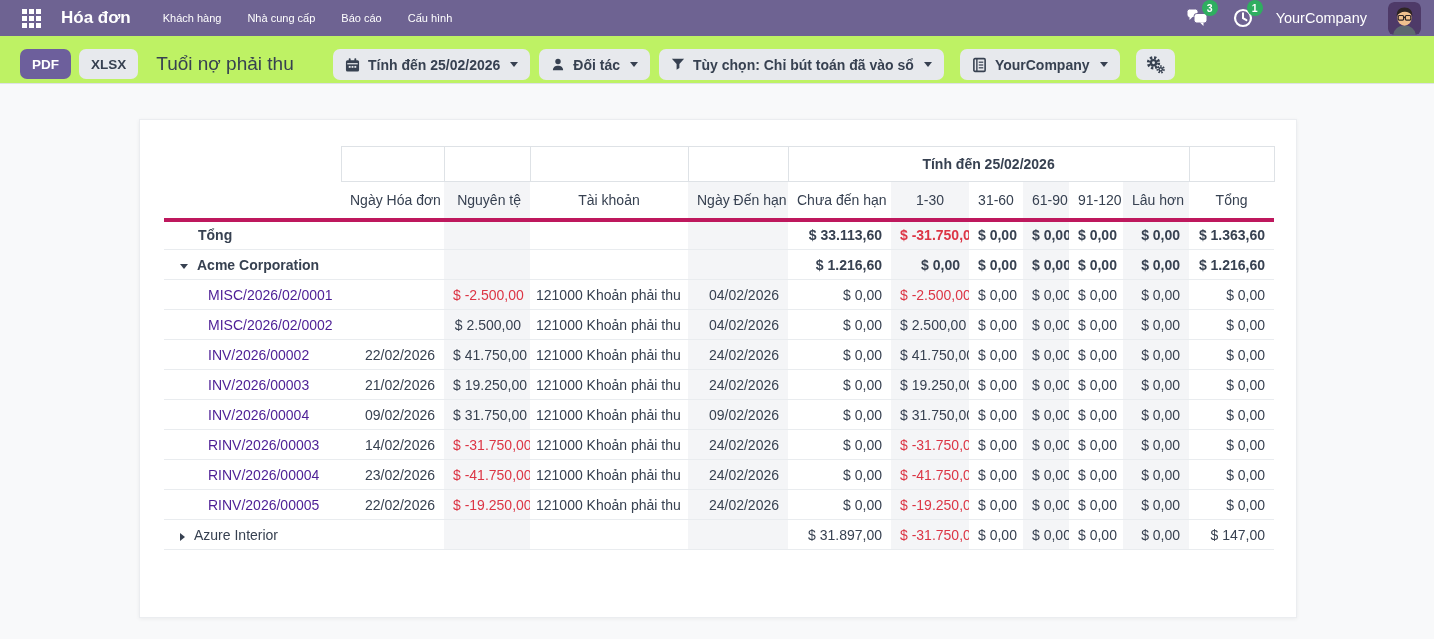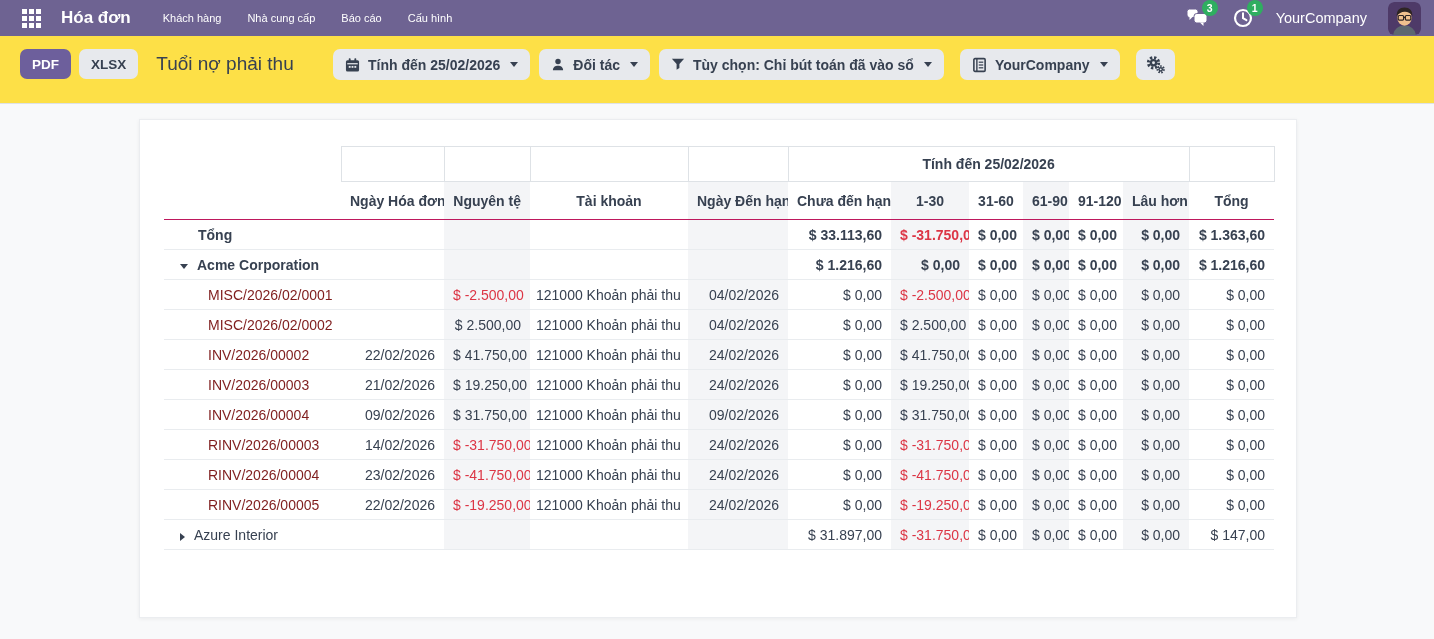--- a/index.html
+++ b/index.html
@@ -23,21 +23,21 @@
   .ico-wrap { position:relative; cursor:pointer; width:24px; height:22px; display:flex; align-items:center; justify-content:center; }
   .badge {
     position:absolute; top:-7px; right:-8px; min-width:16px; height:16px; padding:0 4px;
     background:#2fae60; border-radius:9px; color:#fff; font-size:10.5px; font-weight:700;
     display:flex; align-items:center; justify-content:center; line-height:1;
   }
   .nav-company { font-size:14.5px; cursor:pointer; }
   .avatar { width:33px; height:33px; border-radius:6px; overflow:hidden; cursor:pointer; display:block; }
 
   
-  .control-panel { height:68px; background:#fde047; border-bottom:1px solid #dee2e6; position:relative; }
+  .control-panel { height:48px; background:#bef264; border-bottom:1px solid #dee2e6; position:relative; }
   .cp-left { position:absolute; left:20px; top:13px; display:flex; align-items:center; gap:8px; }
   .btn {
     height:30px; border:none; border-radius:7px; padding:0 12px; cursor:pointer;
     font-family:inherit; font-size:13.5px; font-weight:700; display:inline-flex; align-items:center; justify-content:center;
   }
   .btn-pdf  { background:#6d5f9c; color:#fff; }
   .btn-xlsx { background:#e7e9ed; color:#374151; }
   .cp-title { font-size:19px; color:#374151; margin-left:10px; white-space:nowrap; font-weight:400; }
   .cp-filters { position:absolute; left:333px; top:13px; display:flex; align-items:center; gap:9px; }
   .fbtn {
@@ -57,21 +57,21 @@
   table.report {
     margin:26px 24px 0 24px; width:1110px; table-layout:fixed; border-collapse:collapse;
     font-size:14px; color:#374151;
   }
   .report th, .report td { padding:0 9px; white-space:nowrap; overflow:hidden; }
   
   .report tr.grp-row th { height:35px; background:#fff; font-weight:700; }
   .report tr.grp-row th.hbox { border:1px solid #dee2e6; }
   .report tr.grp-row th.hgroup { border:1px solid #dee2e6; text-align:center; font-size:14px; }
   
-  .report tr.labels th { height:38px; font-weight:700; border-bottom:1px solid #be185d; }
+  .report tr.labels th { height:38px; font-weight:400; border-bottom:4px solid #be185d; }
   .report tr.labels th:nth-child(2), .report tr.labels th:nth-child(3) { text-align:right; }
   .report tr.labels th:nth-child(4) { text-align:center; }
   .report tr.labels th:nth-child(5) { text-align:left; }
   .report tr.labels th:nth-child(n+6) { text-align:center; }
   
   .report tr.labels th:nth-child(3), .report tr.labels th:nth-child(5),
   .report tr.labels th:nth-child(7), .report tr.labels th:nth-child(9), .report tr.labels th:nth-child(11),
   .report tbody td:nth-child(3), .report tbody td:nth-child(5),
   .report tbody td:nth-child(7), .report tbody td:nth-child(9), .report tbody td:nth-child(11)
   { background:#f4f5f7; }
@@ -79,21 +79,21 @@
   .report tbody td { height:30px; border-bottom:1px solid #e9ecef; }
   .report tbody td:nth-child(2), .report tbody td:nth-child(3) { text-align:right; }
   .report tbody td:nth-child(4) { text-align:left; padding-left:6px;margin-top:40px; }
   .report tbody td:nth-child(5) { text-align:right; }
   .report tbody td:nth-child(n+6) { text-align:right; }
   .report tr.bold td { font-weight:700; }
   .report td.neg, .report td.neg a { color:#dc3545; }
   td.c-label.total { padding-left:34px; }
   td.c-label.group { padding-left:16px; }
   td.c-label.line  { padding-left:44px; }
-  a.move-link { color:#7f1d1d; text-decoration:none; cursor:pointer; }
+  a.move-link { color:#4c1d95; text-decoration:none; cursor:pointer; }
   .caret { display:inline-block; width:0; height:0; margin-right:9px; cursor:pointer; }
   .caret.down  { border-left:4.5px solid transparent; border-right:4.5px solid transparent; border-top:5.5px solid #374151; vertical-align:1px; }
   .caret.right { border-top:4.5px solid transparent; border-bottom:4.5px solid transparent; border-left:5.5px solid #374151; vertical-align:-1px; }
 </style>
 </head>
 <body>
 
 <div class="navbar">
   <div class="apps-btn">
     <span class="grid-icon">

